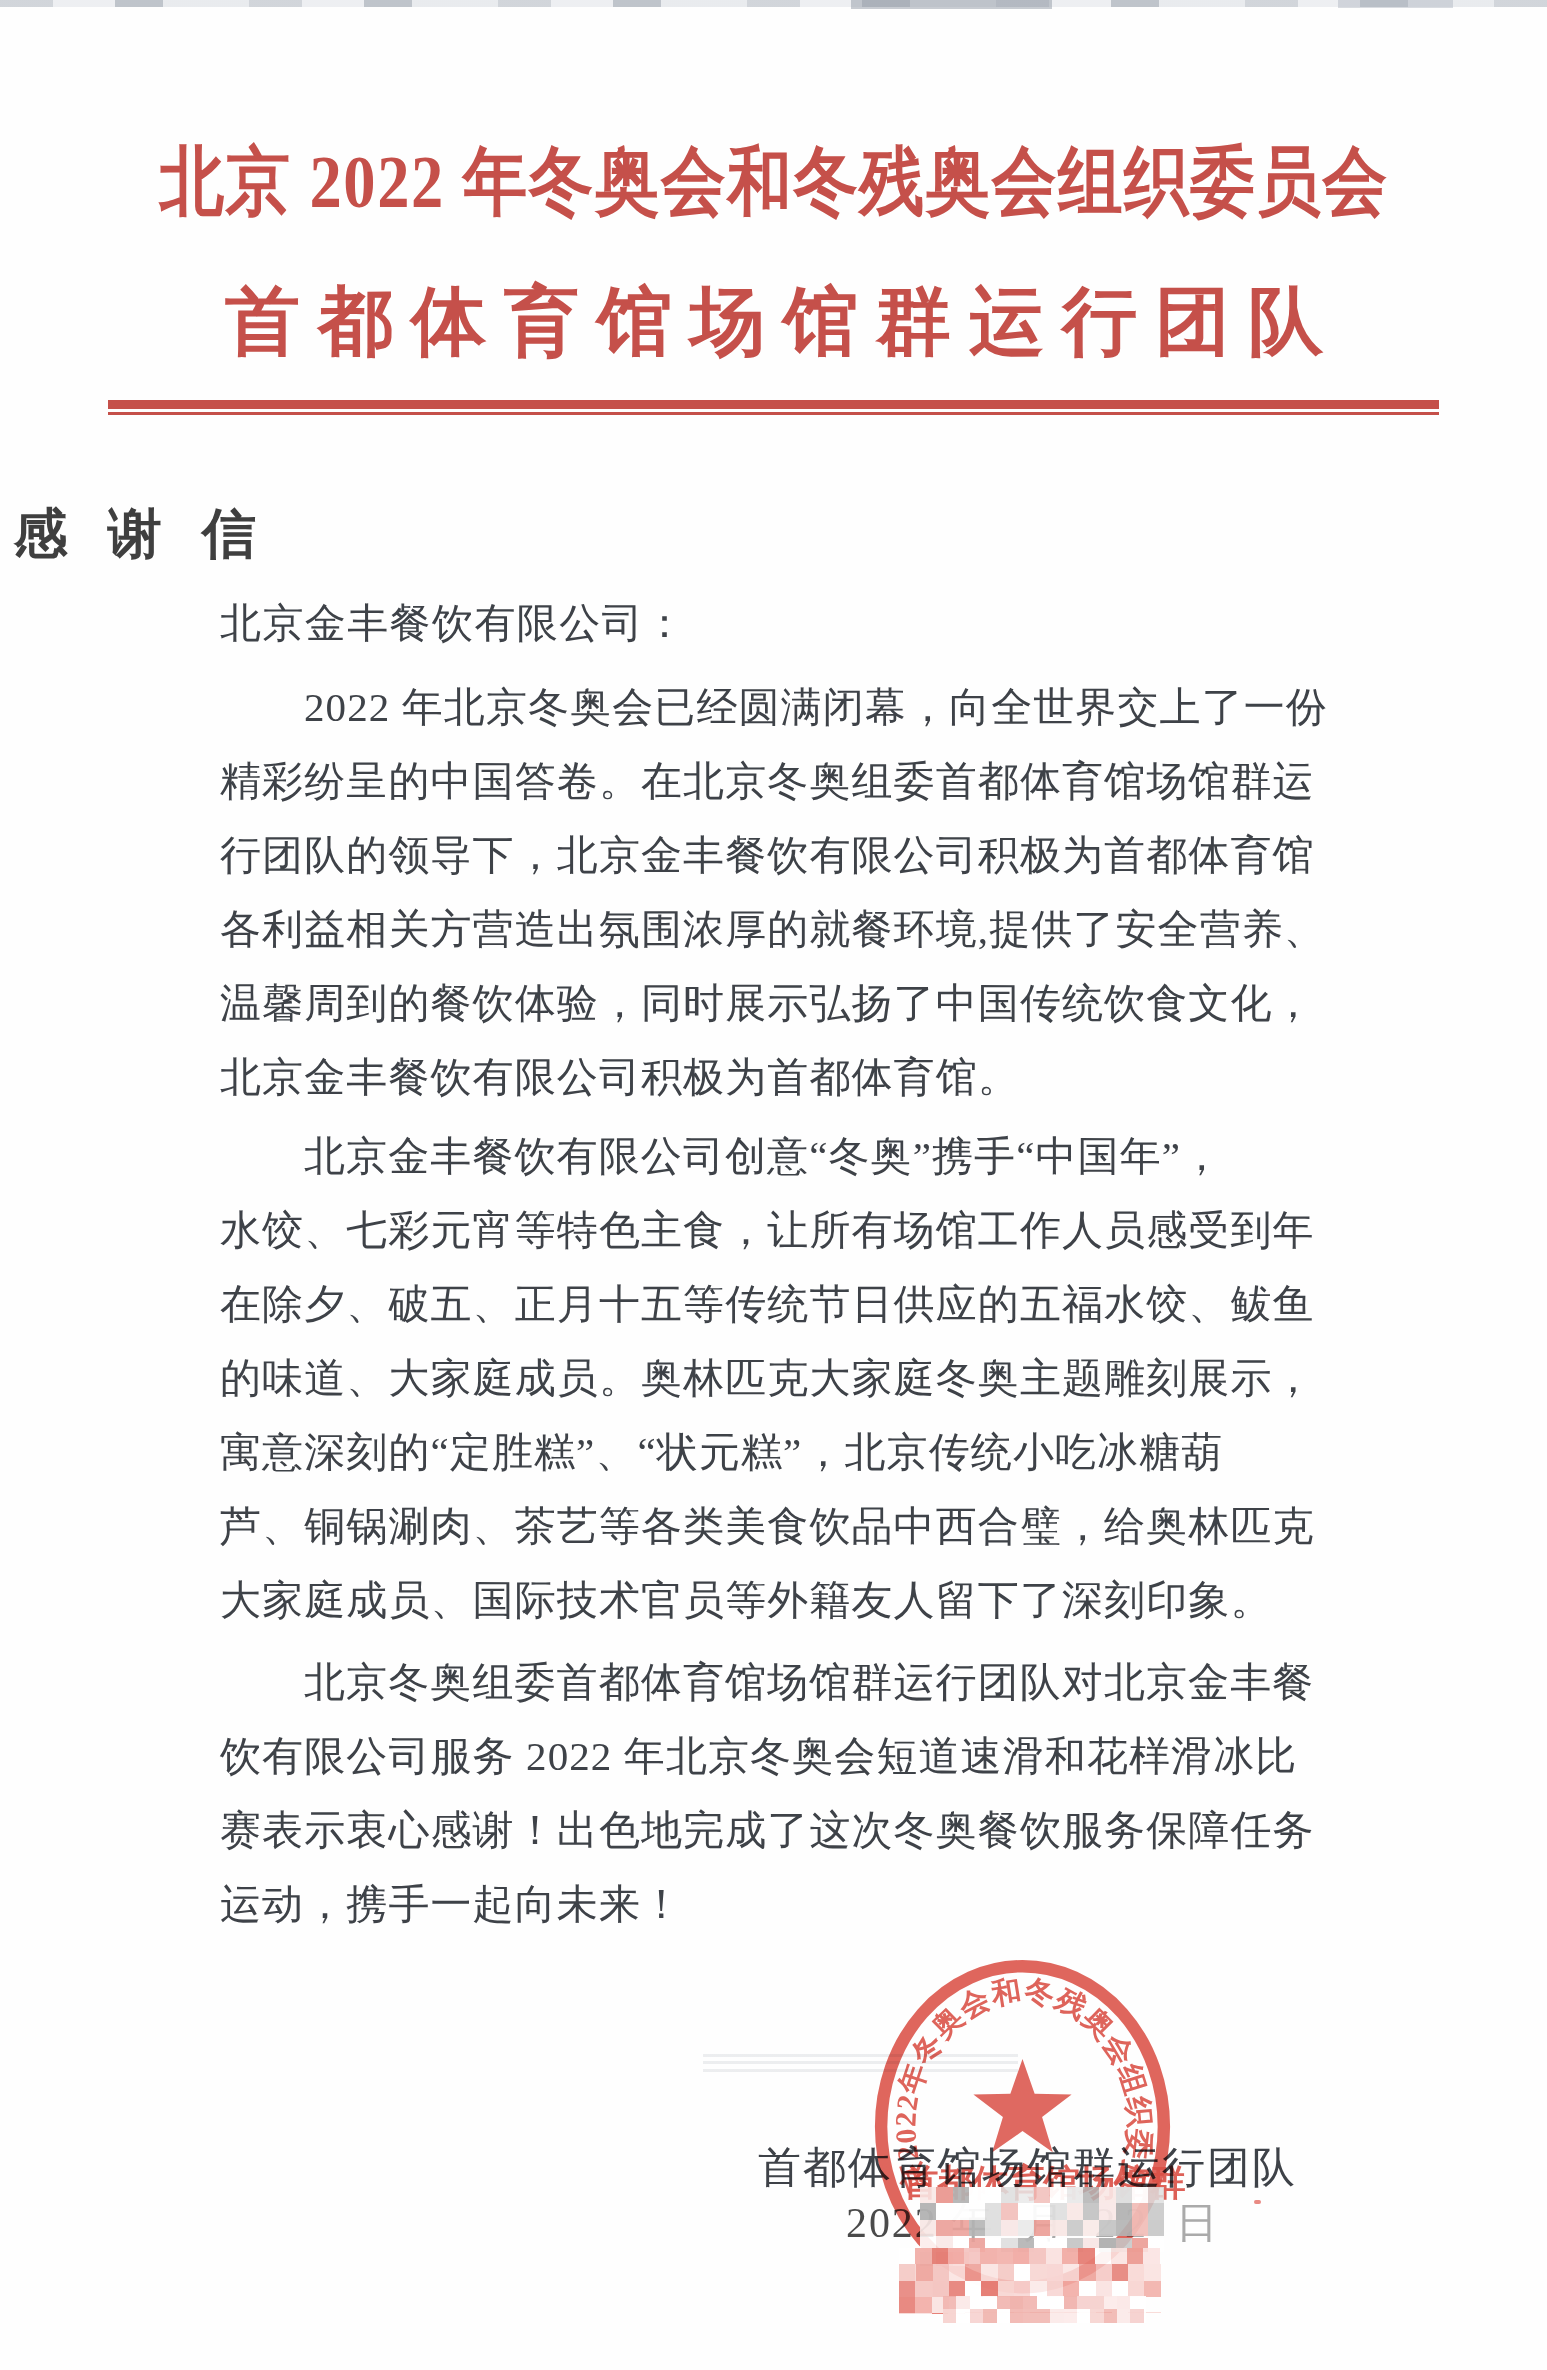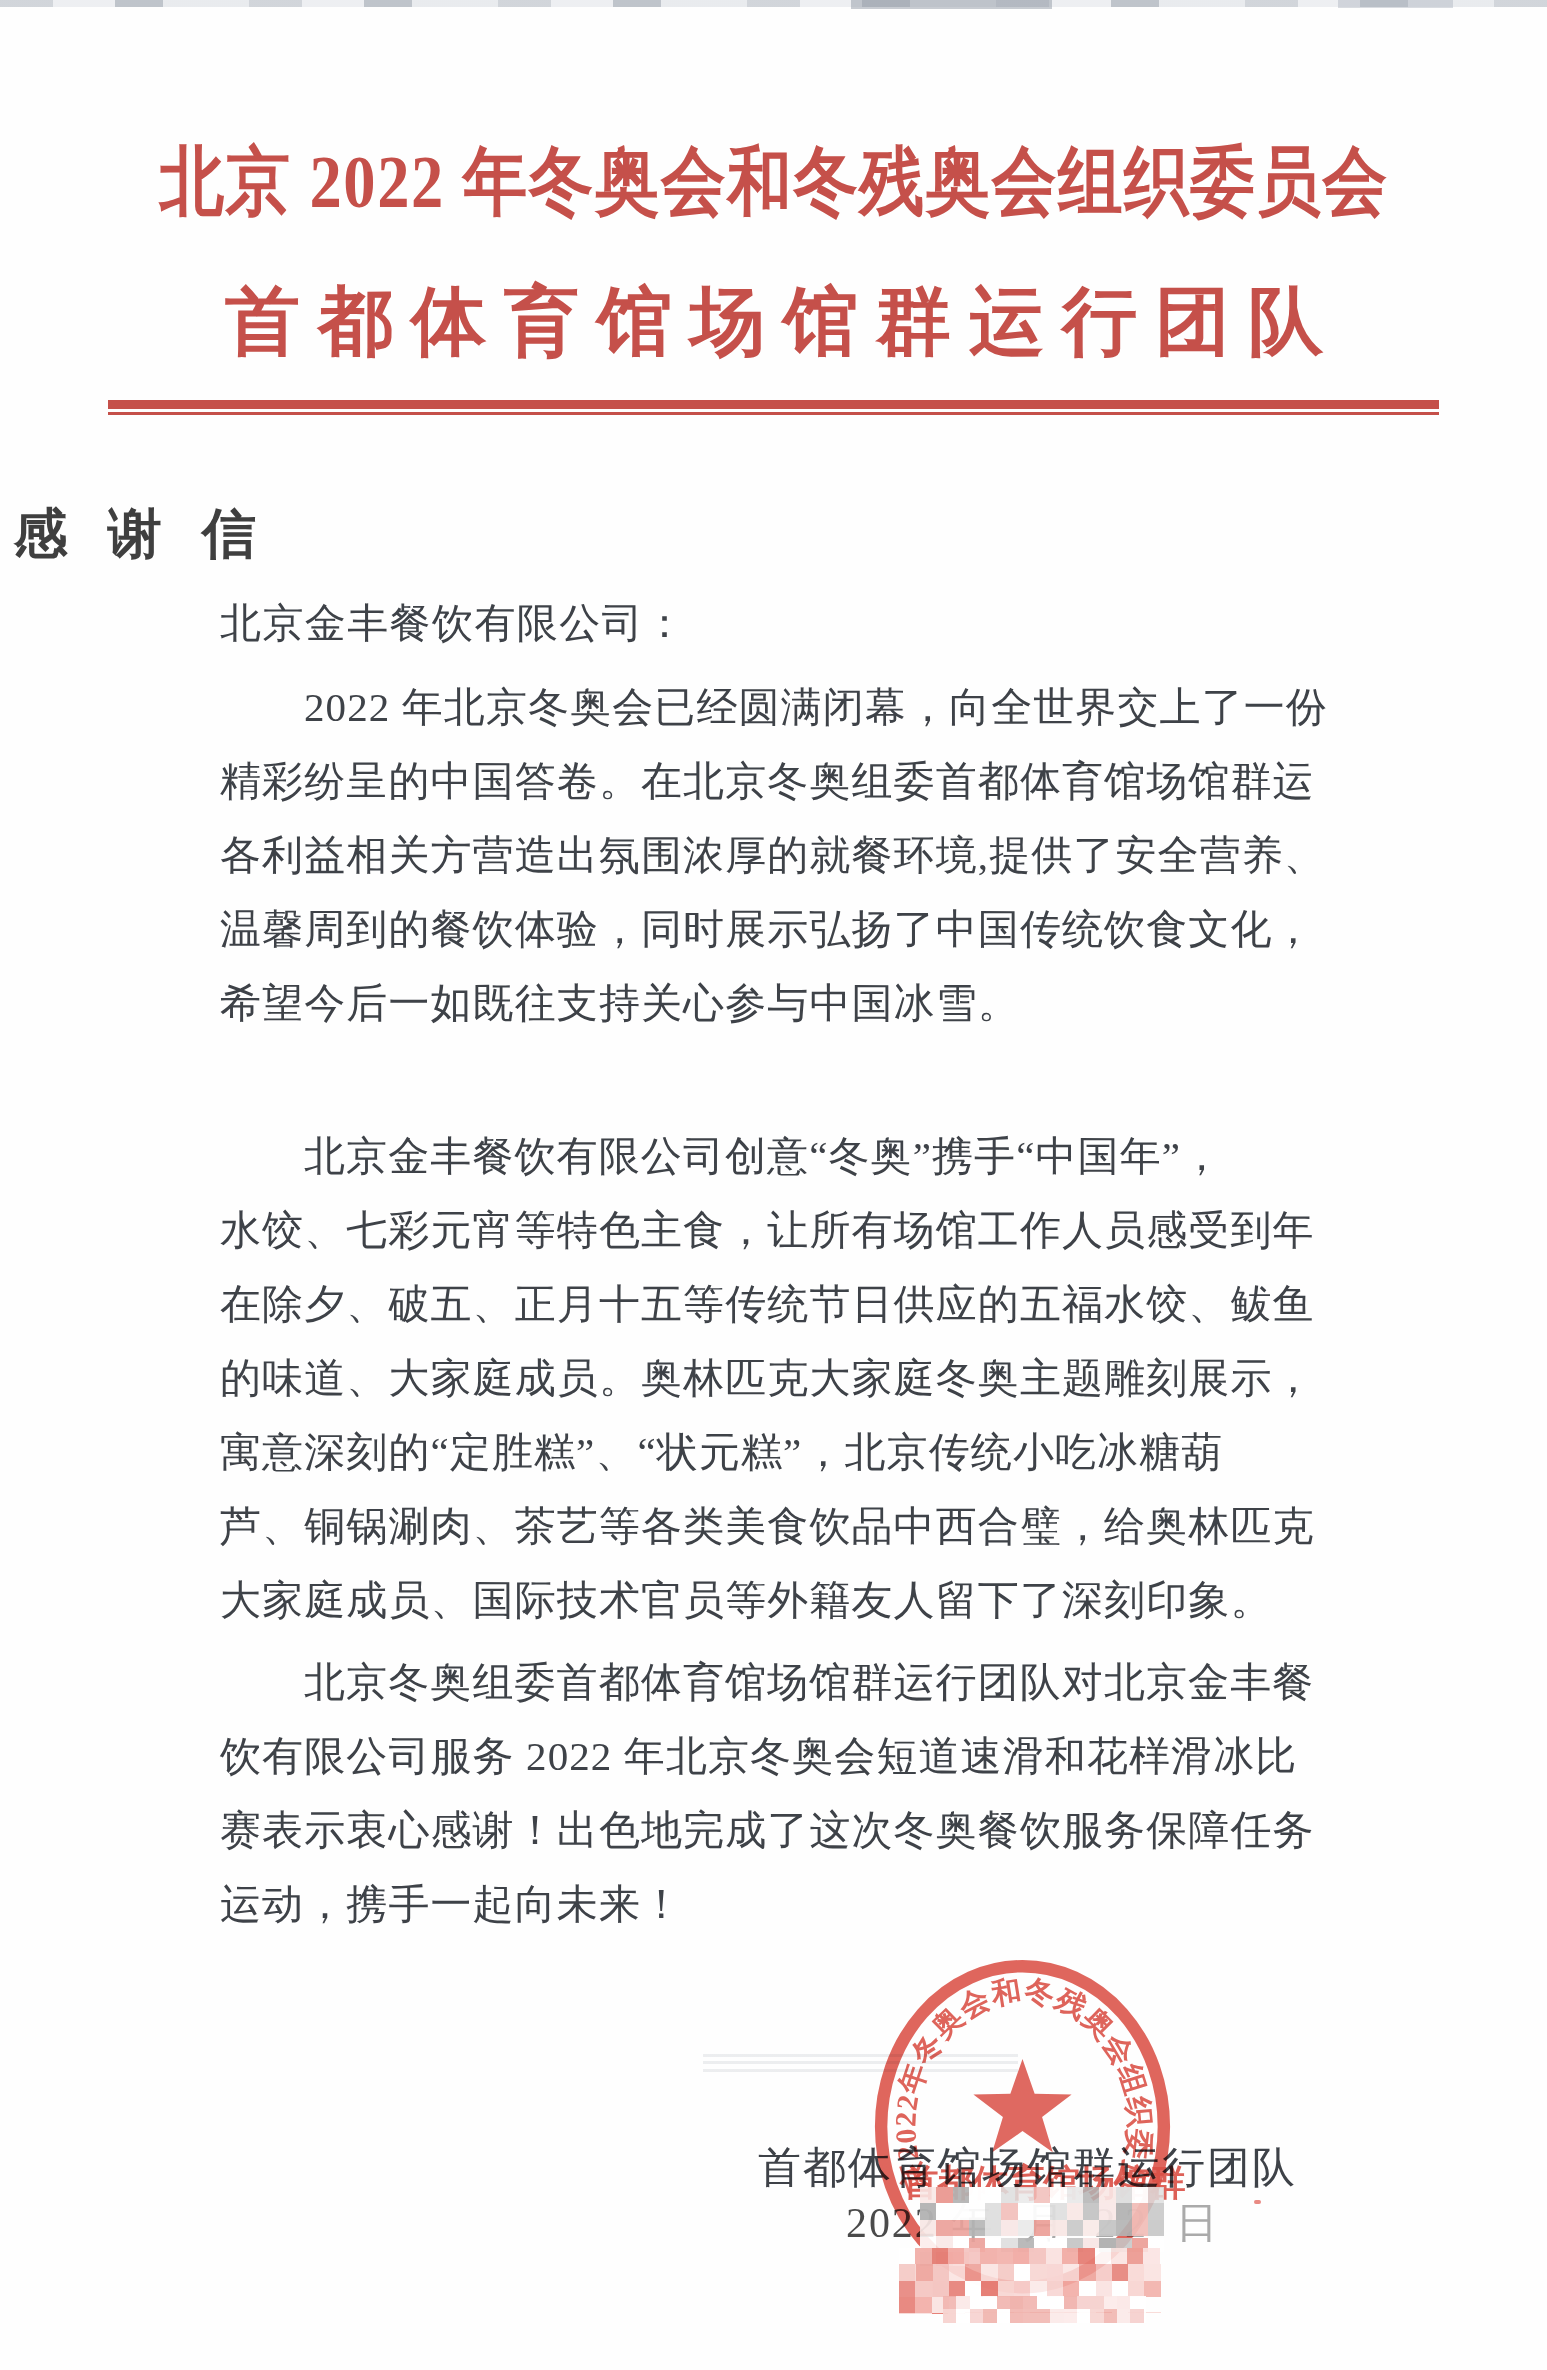--- a/index.html
+++ b/index.html
@@ -57,23 +57,24 @@
   <div class="rule-thick"></div>
   <div class="rule-thin"></div>
 
   <div class="title">感 谢 信</div>
   <div class="salutation">北京金丰餐饮有限公司：</div>
 
   <div id="paragraphs">
       <div class="para" id="para-0">
         <div class="line first">2022 年北京冬奥会已经圆满闭幕，向全世界交上了一份</div>
         <div class="line">精彩纷呈的中国答卷。在北京冬奥组委首都体育馆场馆群运</div>
+        <div class="line">行团队的领导下，北京金丰餐饮有限公司积极为首都体育馆</div>
         <div class="line">各利益相关方营造出氛围浓厚的就餐环境,提供了安全营养、</div>
         <div class="line">温馨周到的餐饮体验，同时展示弘扬了中国传统饮食文化，</div>
-        <div class="line">希望今后一如既往支持关心参与中国冰雪。</div>
+        <div class="line">北京金丰餐饮有限公司积极为首都体育馆。</div>
       </div>
       <div class="para" id="para-1">
         <div class="line first">北京金丰餐饮有限公司创意“冬奥”携手“中国年”，</div>
         <div class="line">水饺、七彩元宵等特色主食，让所有场馆工作人员感受到年</div>
         <div class="line">在除夕、破五、正月十五等传统节日供应的五福水饺、鲅鱼</div>
         <div class="line">的味道、大家庭成员。奥林匹克大家庭冬奥主题雕刻展示，</div>
         <div class="line">寓意深刻的“定胜糕”、“状元糕”，北京传统小吃冰糖葫</div>
         <div class="line">芦、铜锅涮肉、茶艺等各类美食饮品中西合璧，给奥林匹克</div>
         <div class="line">大家庭成员、国际技术官员等外籍友人留下了深刻印象。</div>
       </div>

